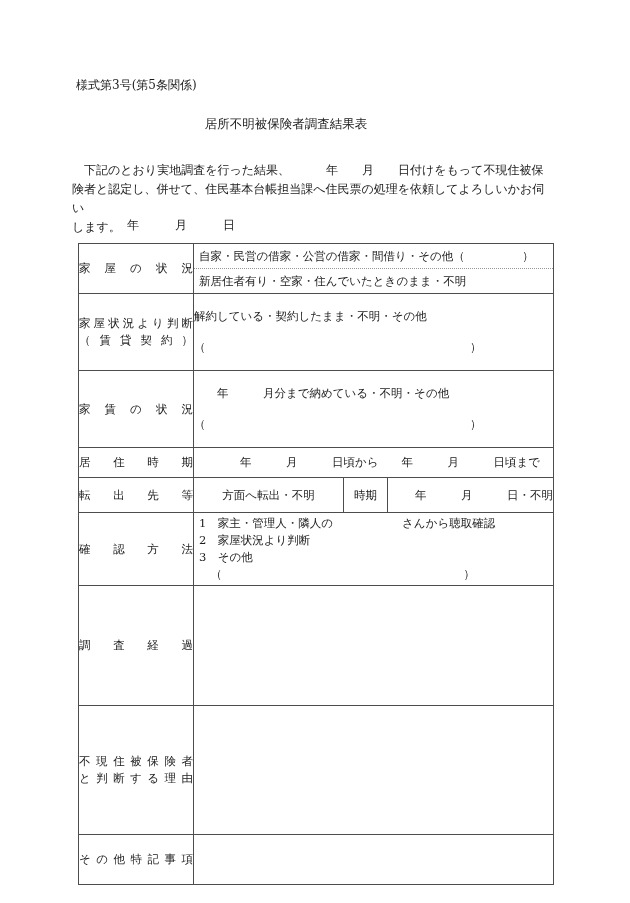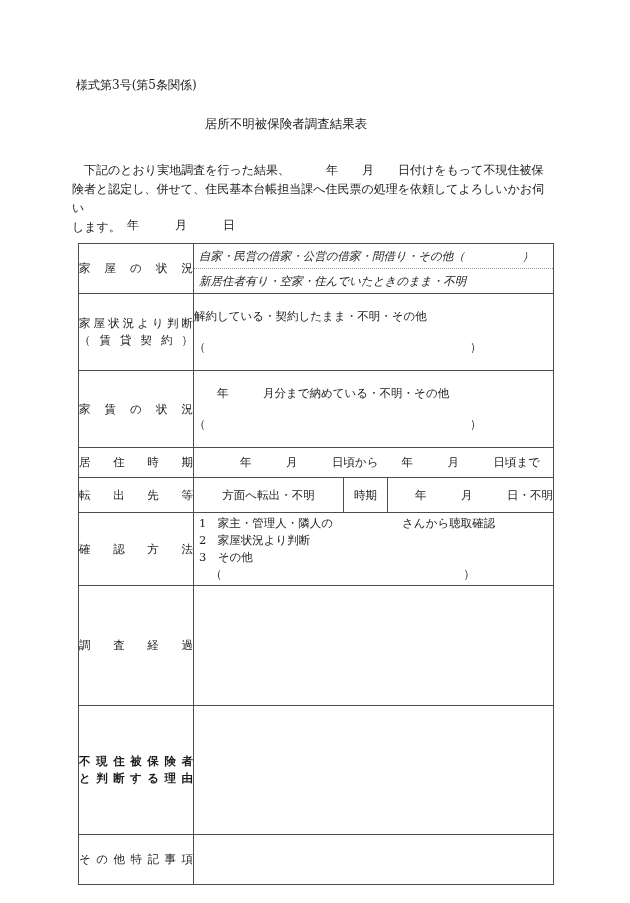--- a/index.html
+++ b/index.html
@@ -30,24 +30,24 @@
   }
   .con { padding:0 5px; white-space:pre-line; }
 
   tr.r1 { height:50px; }
   tr.r2 { height:36px; }
   tr.r3 { height:38px; }
   tr.r4 { height:30px; }
   tr.r5 { height:35px;padding-left:26px; }
   tr.r6 { height:71px; }
   tr.r7 { height:120px; }
-  tr.r8 { height:129px;font-weight:bold; }
+  tr.r8 { height:129px; }
   tr.r9 { height:50px;padding-left:40px; }
 
-  .split { padding:0;font-style:italic; }
+  .split { padding:0; }
   .half { height:24px; display:flex; align-items:center; padding:0 5px; white-space:pre; }
   .half.dotted { border-top:1px dotted #979797; }
 
   .two div { line-height:17px; white-space:pre; }
   .two { padding:1px 5px; }
 
   .c-center { text-align:center; white-space:pre; }
   .c-right  { text-align:right; padding-right:4px; white-space:pre; }
 
   .multi { line-height:17px; padding:2px 5px; white-space:pre-line; }

